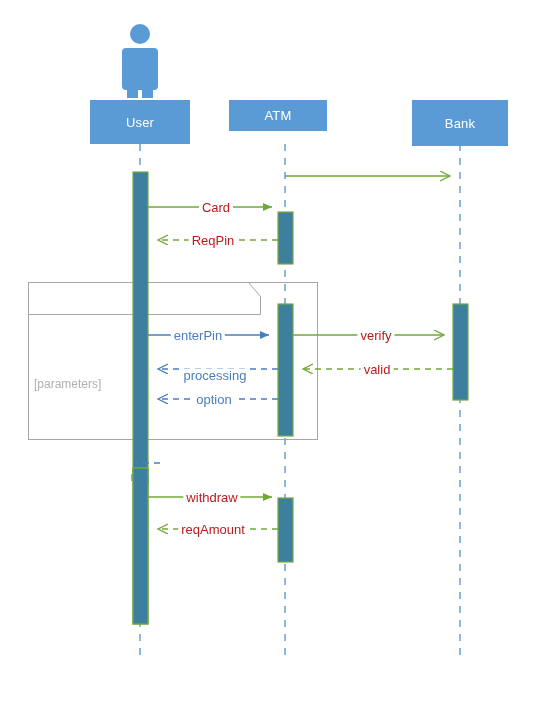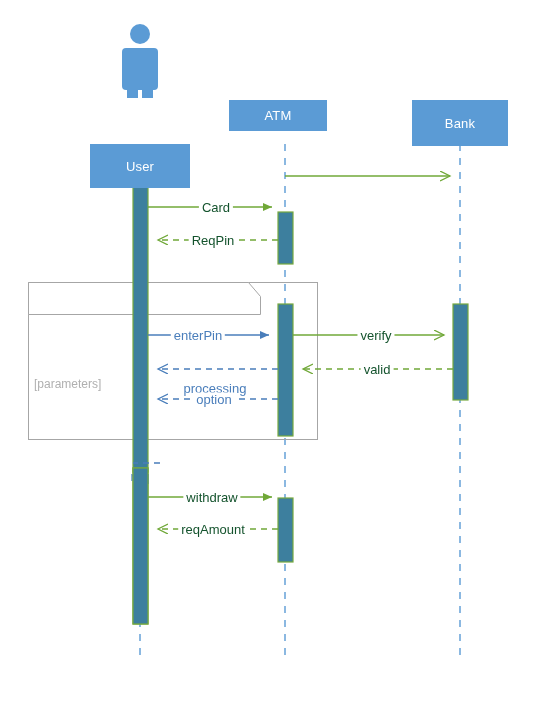--- a/index.html
+++ b/index.html
@@ -38,21 +38,21 @@
   .msg-label {
     position: absolute;
     font-size: 13px;
     font-family: "Liberation Sans", sans-serif;
     white-space: nowrap;
     transform: translate(-50%, -50%);
     background: #ffffff;
     padding: 0 3px;
     line-height: 1;
   }
-  .msg-label.green { color: #14532d; }
+  .msg-label.green { color: #b91c1c; }
   .msg-label.blue  { color: #4A7EBB; }
   .frag-title {
     position: absolute;
     font-size: 16px;
     font-weight: bold;
     color: #9A9A9A;
     font-family: "Liberation Sans", sans-serif;
     white-space: nowrap;
   }
   .frag-params {
@@ -129,38 +129,38 @@
       <line x1="293" y1="335" x2="444" y2="335" stroke="#70A838" stroke-width="1.3" marker-end="url(#arrow-open-green)"></line>
       <line x1="453" y1="369" x2="303" y2="369" stroke="#70A838" stroke-width="1.3" stroke-dasharray="6 5" marker-end="url(#arrow-open-green)"></line>
       <line x1="278" y1="369" x2="158" y2="369" stroke="#4A7EBB" stroke-width="1.3" stroke-dasharray="6 5" marker-end="url(#arrow-open-blue)"></line>
       <line x1="278" y1="399" x2="158" y2="399" stroke="#4A7EBB" stroke-width="1.3" stroke-dasharray="6 5" marker-end="url(#arrow-open-blue)"></line>
       <line x1="160" y1="463" x2="133" y2="463" stroke="#4A7EBB" stroke-width="1.3" stroke-dasharray="6 5"></line>
       <line x1="148" y1="497" x2="272" y2="497" stroke="#70A838" stroke-width="1.3" marker-end="url(#arrow-filled-green)"></line>
       <line x1="278" y1="529" x2="158" y2="529" stroke="#70A838" stroke-width="1.3" stroke-dasharray="6 5" marker-end="url(#arrow-open-green)"></line>
     </g>
   </svg>
 
-  <div class="lifeline-header" style="left:90px; top:100px; width:100px; height:44px;margin-top:44px;">
+  <div class="lifeline-header" style="left:90px; top:100px; width:100px; height:44px;">
     <span>User</span>
   </div>
   <div class="lifeline-header" style="left:229px; top:100px; width:98px; height:31px;">
     <span>ATM</span>
   </div>
   <div class="lifeline-header" style="left:412px; top:100px; width:96px; height:46px;">
     <span>Bank</span>
   </div>
 
   <div class="frag-params" style="left:34px; top:329px;">[parameters]</div>
 
   <div class="msg-label green" style="left:216px; top:207px;">Card</div>
   <div class="msg-label green" style="left:213px; top:240px;">ReqPin</div>
   <div class="msg-label blue" style="left:198px; top:335px;">enterPin</div>
   <div class="msg-label green" style="left:376px; top:335px;">verify</div>
   <div class="msg-label green" style="left:377px; top:369px;">valid</div>
-  <div class="msg-label blue" style="left:215px; top:388px;">processing</div>
+  <div class="msg-label blue" style="left:215px; top:375px;">processing</div>
   <div class="msg-label blue" style="left:214px; top:399px;">option</div>
   <div class="msg-label green" style="left:212px; top:497px;">withdraw</div>
   <div class="msg-label green" style="left:213px; top:529px;">reqAmount</div>
 
   <div class="hidden-label" style="left:140px; top:476px;">req</div>
 
   <svg style="position:absolute; left:0; top:0; width:551px; height:701px; pointer-events:none;" viewBox="0 0 551 701">
     <rect x="133" y="468" width="15" height="156" fill="#3D7F9E" stroke="#76A83F" stroke-width="1.2"></rect>
   </svg>
 

